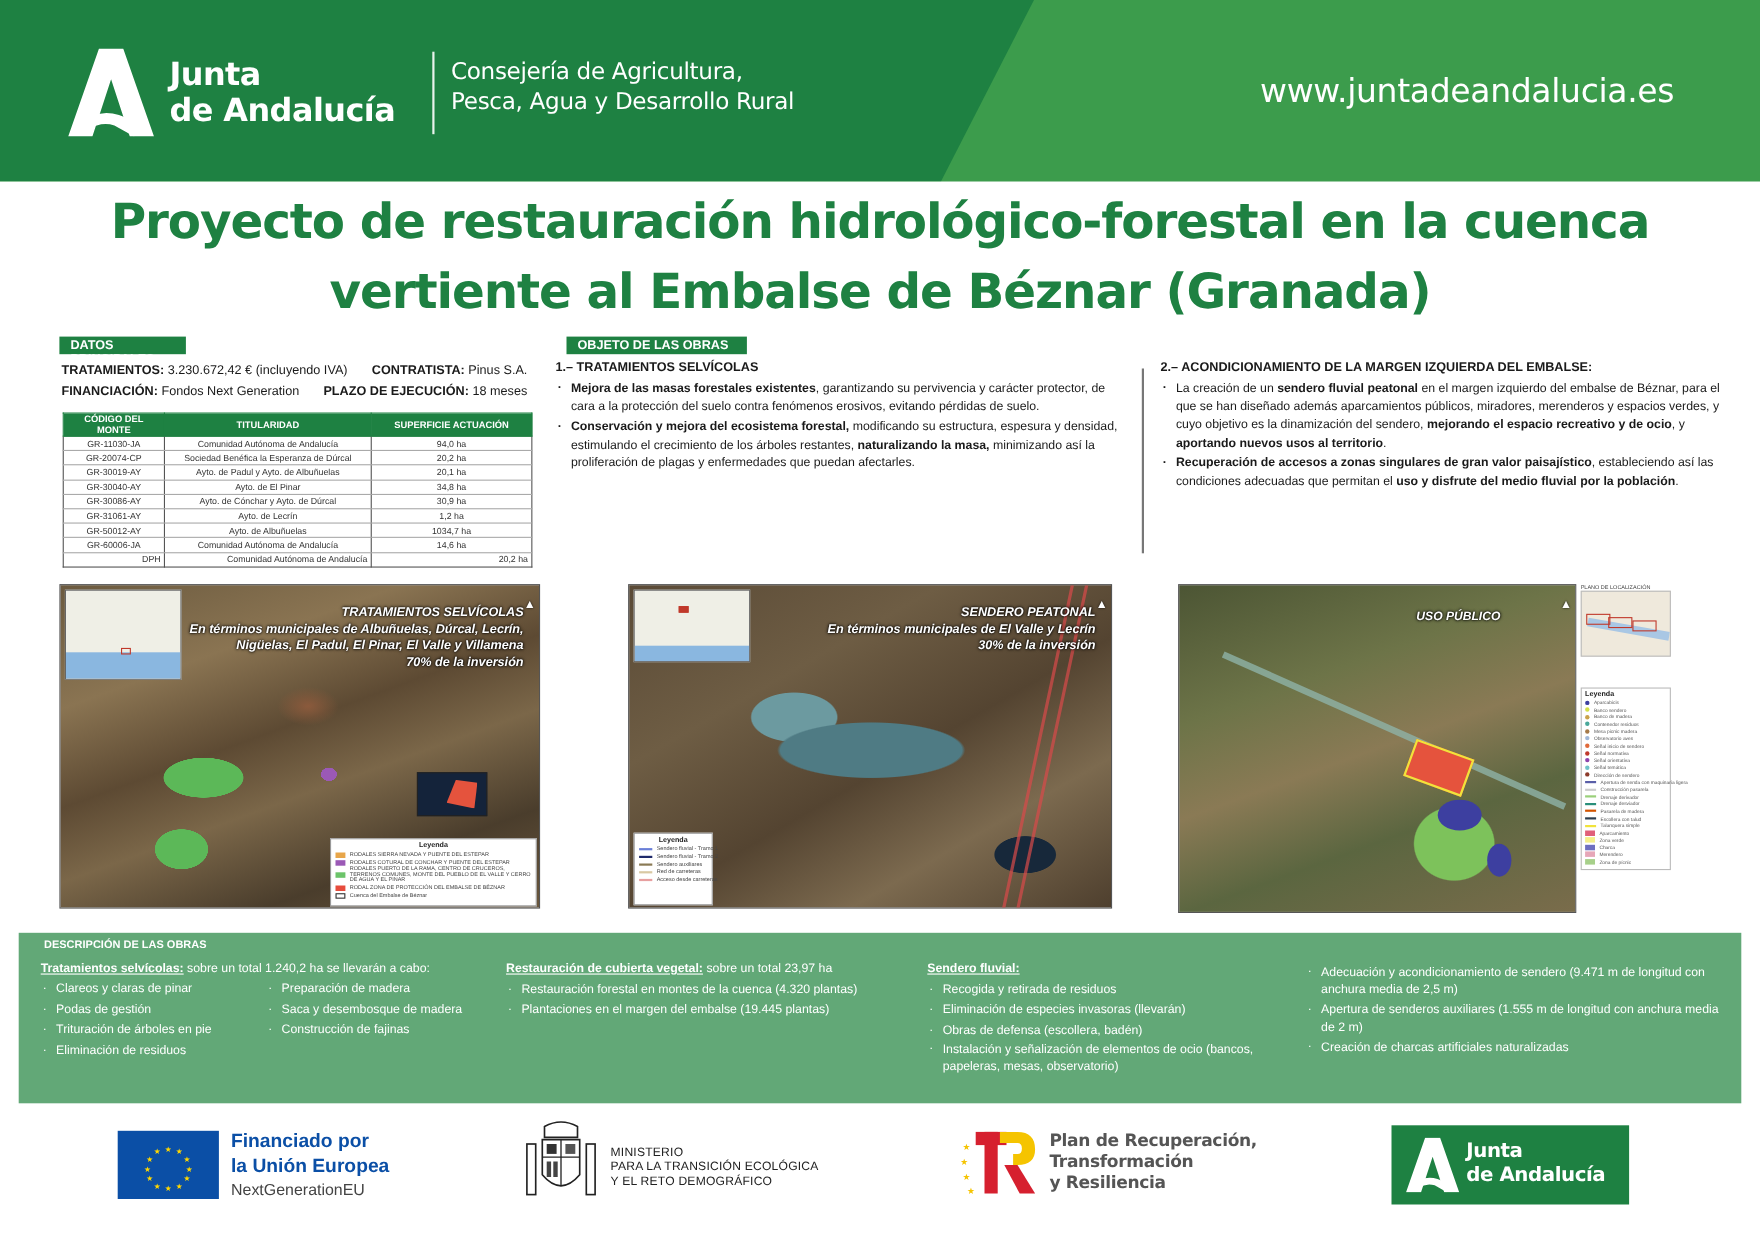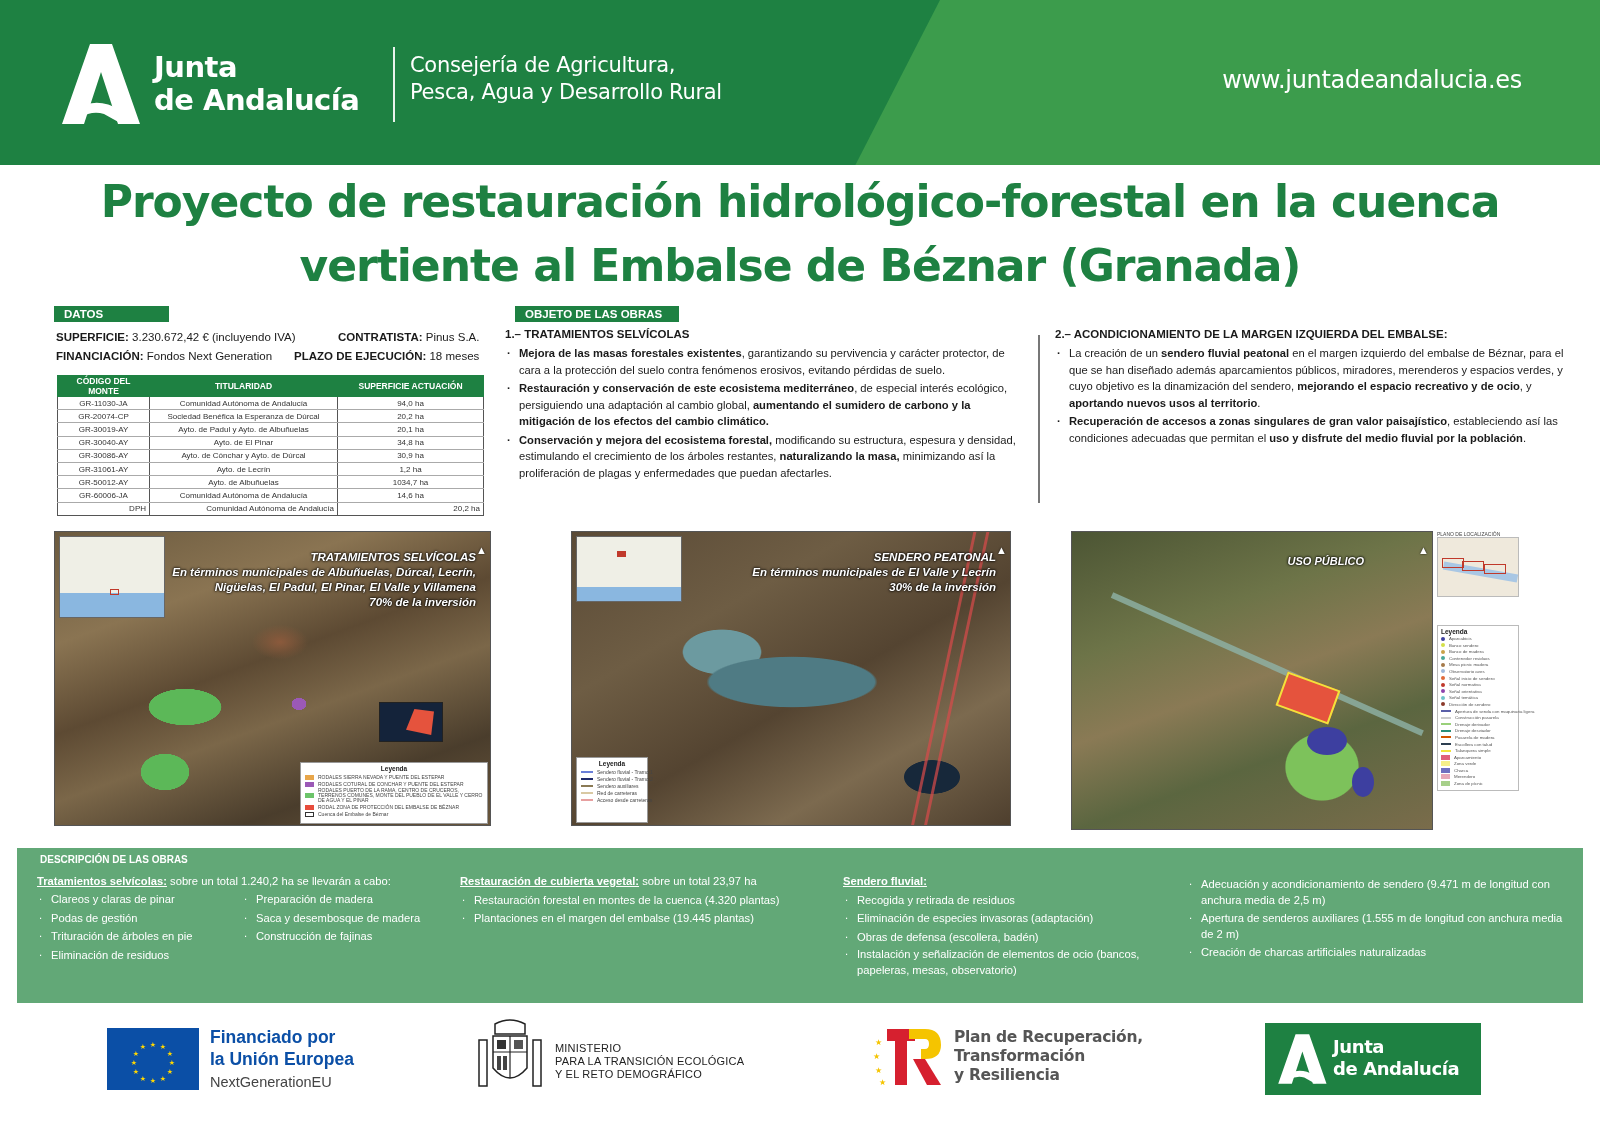--- a/index.html
+++ b/index.html
@@ -7,21 +7,21 @@
 
   
   .header { position: absolute; left: 0; top: 0; width: 1600px; height: 165px; background: #3c9c4c; overflow: hidden; }
   .header .dark { position: absolute; left: 0; top: 0; width: 940px; height: 165px; background: #1e8142; clip-path: polygon(0 0, 100% 0, 91% 100%, 0 100%); }
   .logo { position: absolute; left: 60px; top: 44px; display: flex; align-items: center; }
   .logo-a { width: 84px; height: 80px; position: relative; }
   .logo-a svg { width: 84px; height: 80px; }
   .logo-text { color: #fff; font-family: "DejaVu Sans", sans-serif; font-weight: bold; font-size: 29px; line-height: 33px; margin-left: 10px; letter-spacing: -0.5px; }
   .hdr-sep { position: absolute; left: 393px; top: 47px; width: 2px; height: 75px; background: #ffffff; opacity: 0.9; }
   .consejeria { position: absolute; left: 410px; top: 52px; color: #fff; font-family: "DejaVu Sans", sans-serif; font-size: 21px; line-height: 27px; font-weight: normal; letter-spacing: -0.3px; }
-  .website { position: absolute; right: 78px; top: 66px; color: #fff; font-family: "DejaVu Sans", sans-serif; font-size: 24px; letter-spacing: -0.3px; }
+  .website { position: absolute; right: 78px; top: 66px; color: #fff; font-family: "DejaVu Sans", sans-serif; font-size: 30px; letter-spacing: -0.3px; }
 
   
   .title { position: absolute; left: 0; top: 170px; width: 1600px; text-align: center; color: #1e8142; font-family: "DejaVu Sans", sans-serif; font-weight: bold; font-size: 44px; line-height: 64px; letter-spacing: -1px; }
 
   
   .tag { position: absolute; background: #1e8142; color: #fff; font-weight: bold; font-size: 11.5px; padding: 2px 10px; height: 16px; line-height: 13px; }
   .kv { position: absolute; font-size: 11.5px; }
   .kv b { font-weight: bold; }
 
   table.montes { position: absolute; left: 57px; top: 375px; width: 427px; border-collapse: collapse; font-size: 8px; }
@@ -126,21 +126,21 @@
   </div>
   <div class="website">www.juntadeandalucia.es</div>
 </div>
 
 <div class="title">
   <div>Proyecto de restauración hidrológico-forestal en la cuenca</div>
   <div>vertiente al Embalse de Béznar (Granada)</div>
 </div>
 
 <div class="tag" style="left:54px; top:306px; width:115px;">DATOS PRINCIPALES</div>
-<div class="kv" style="left:56px; top:331px;"><b>SUPERFICIE:</b> <span>3.230.672,42 € (incluyendo  IVA)</span></div>
+<div class="kv" style="left:56px; top:331px;"><b>TRATAMIENTOS:</b> <span>3.230.672,42 € (incluyendo  IVA)</span></div>
 <div class="kv" style="left:338px; top:331px;"><b>CONTRATISTA:</b> <span>Pinus S.A.</span></div>
 <div class="kv" style="left:56px; top:350px;"><b>FINANCIACIÓN:</b> <span>Fondos Next Generation</span></div>
 <div class="kv" style="left:294px; top:350px;"><b>PLAZO DE EJECUCIÓN:</b> <span>18 meses</span></div>
 
 <table class="montes">
   <thead>
     <tr>
       <th style="width:92px">CÓDIGO DEL MONTE</th>
       <th style="width:188px">TITULARIDAD</th>
       <th>SUPERFICIE  ACTUACIÓN</th>
@@ -192,21 +192,20 @@
         <td>Comunidad Autónoma de Andalucía</td>
         <td>20,2 ha</td>
       </tr>
   </tbody>
 </table>
 
 <div class="tag" style="left:515px; top:306px; width:164px;">OBJETO DE LAS OBRAS</div>
 <div class="obj-h" style="left:505px; top:328px;">1.– TRATAMIENTOS SELVÍCOLAS</div>
 <ul class="obj-list" style="left:505px; top:345px; width:520px;">
   <li><b>Mejora de las masas forestales existentes</b><span>,  garantizando su pervivencia y carácter protector, de cara a la protección del suelo contra fenómenos erosivos, evitando pérdidas de suelo.</span></li>
-  <li><b>Restauración y conservación de este ecosistema mediterráneo</b><span>, de especial interés ecológico, persiguiendo una adaptación al cambio global, </span><b>aumentando el sumidero de carbono y la mitigación de los efectos del cambio climático.</b></li>
   <li><b>Conservación y mejora del ecosistema forestal,</b><span> modificando su estructura, espesura y densidad, estimulando el crecimiento de los árboles restantes, </span><b>naturalizando la masa,</b><span> minimizando así la proliferación de plagas y enfermedades que puedan afectarles.</span></li>
 </ul>
 <div class="vsep"></div>
 <div class="obj-h" style="left:1055px; top:328px;">2.– ACONDICIONAMIENTO DE LA MARGEN IZQUIERDA DEL EMBALSE:</div>
 <ul class="obj-list" style="left:1055px; top:345px; width:520px;">
   <li><span>La creación de un </span><b>sendero fluvial peatonal</b><span> en el margen izquierdo del embalse de Béznar, para el que se han diseñado además aparcamientos públicos, miradores, merenderos y espacios verdes, y cuyo objetivo es la dinamización del sendero, </span><b>mejorando el espacio recreativo y de ocio</b><span>, y </span><b>aportando nuevos usos al territorio</b><span>.</span></li>
   <li><b>Recuperación de accesos a zonas singulares de gran valor paisajístico</b><span>, estableciendo así las condiciones adecuadas que permitan el </span><b>uso y disfrute del medio fluvial por la población</b><span>.</span></li>
 </ul>
 
 <div class="map map1">
@@ -419,21 +418,21 @@
     <div><span class="u">Restauración de cubierta vegetal:</span><span> sobre un total 23,97 ha</span></div>
     <ul>
       <li>Restauración forestal en montes de la cuenca (4.320 plantas)</li>
       <li>Plantaciones en el margen del embalse (19.445 plantas)</li>
     </ul>
   </div>
   <div class="desc-col" style="left:826px; top:24px; width:320px;">
     <div><span class="u">Sendero fluvial:</span></div>
     <ul>
       <li>Recogida y retirada de residuos</li>
-      <li>Eliminación de especies invasoras (adaptación)</li>
+      <li>Eliminación de especies invasoras (llevarán)</li>
       <li>Obras de defensa (escollera, badén)</li>
       <li class="wrap">Instalación y señalización de elementos de ocio (bancos, papeleras, mesas, observatorio)</li>
     </ul>
   </div>
   <div class="desc-col" style="left:1170px; top:28px; width:385px;">
     <ul>
       <li class="wrap">Adecuación y acondicionamiento de sendero  (9.471 m de longitud con anchura media de 2,5 m)</li>
       <li class="wrap">Apertura de senderos auxiliares  (1.555 m de longitud con anchura media de 2 m)</li>
       <li class="wrap">Creación de charcas artificiales naturalizadas</li>
     </ul>

